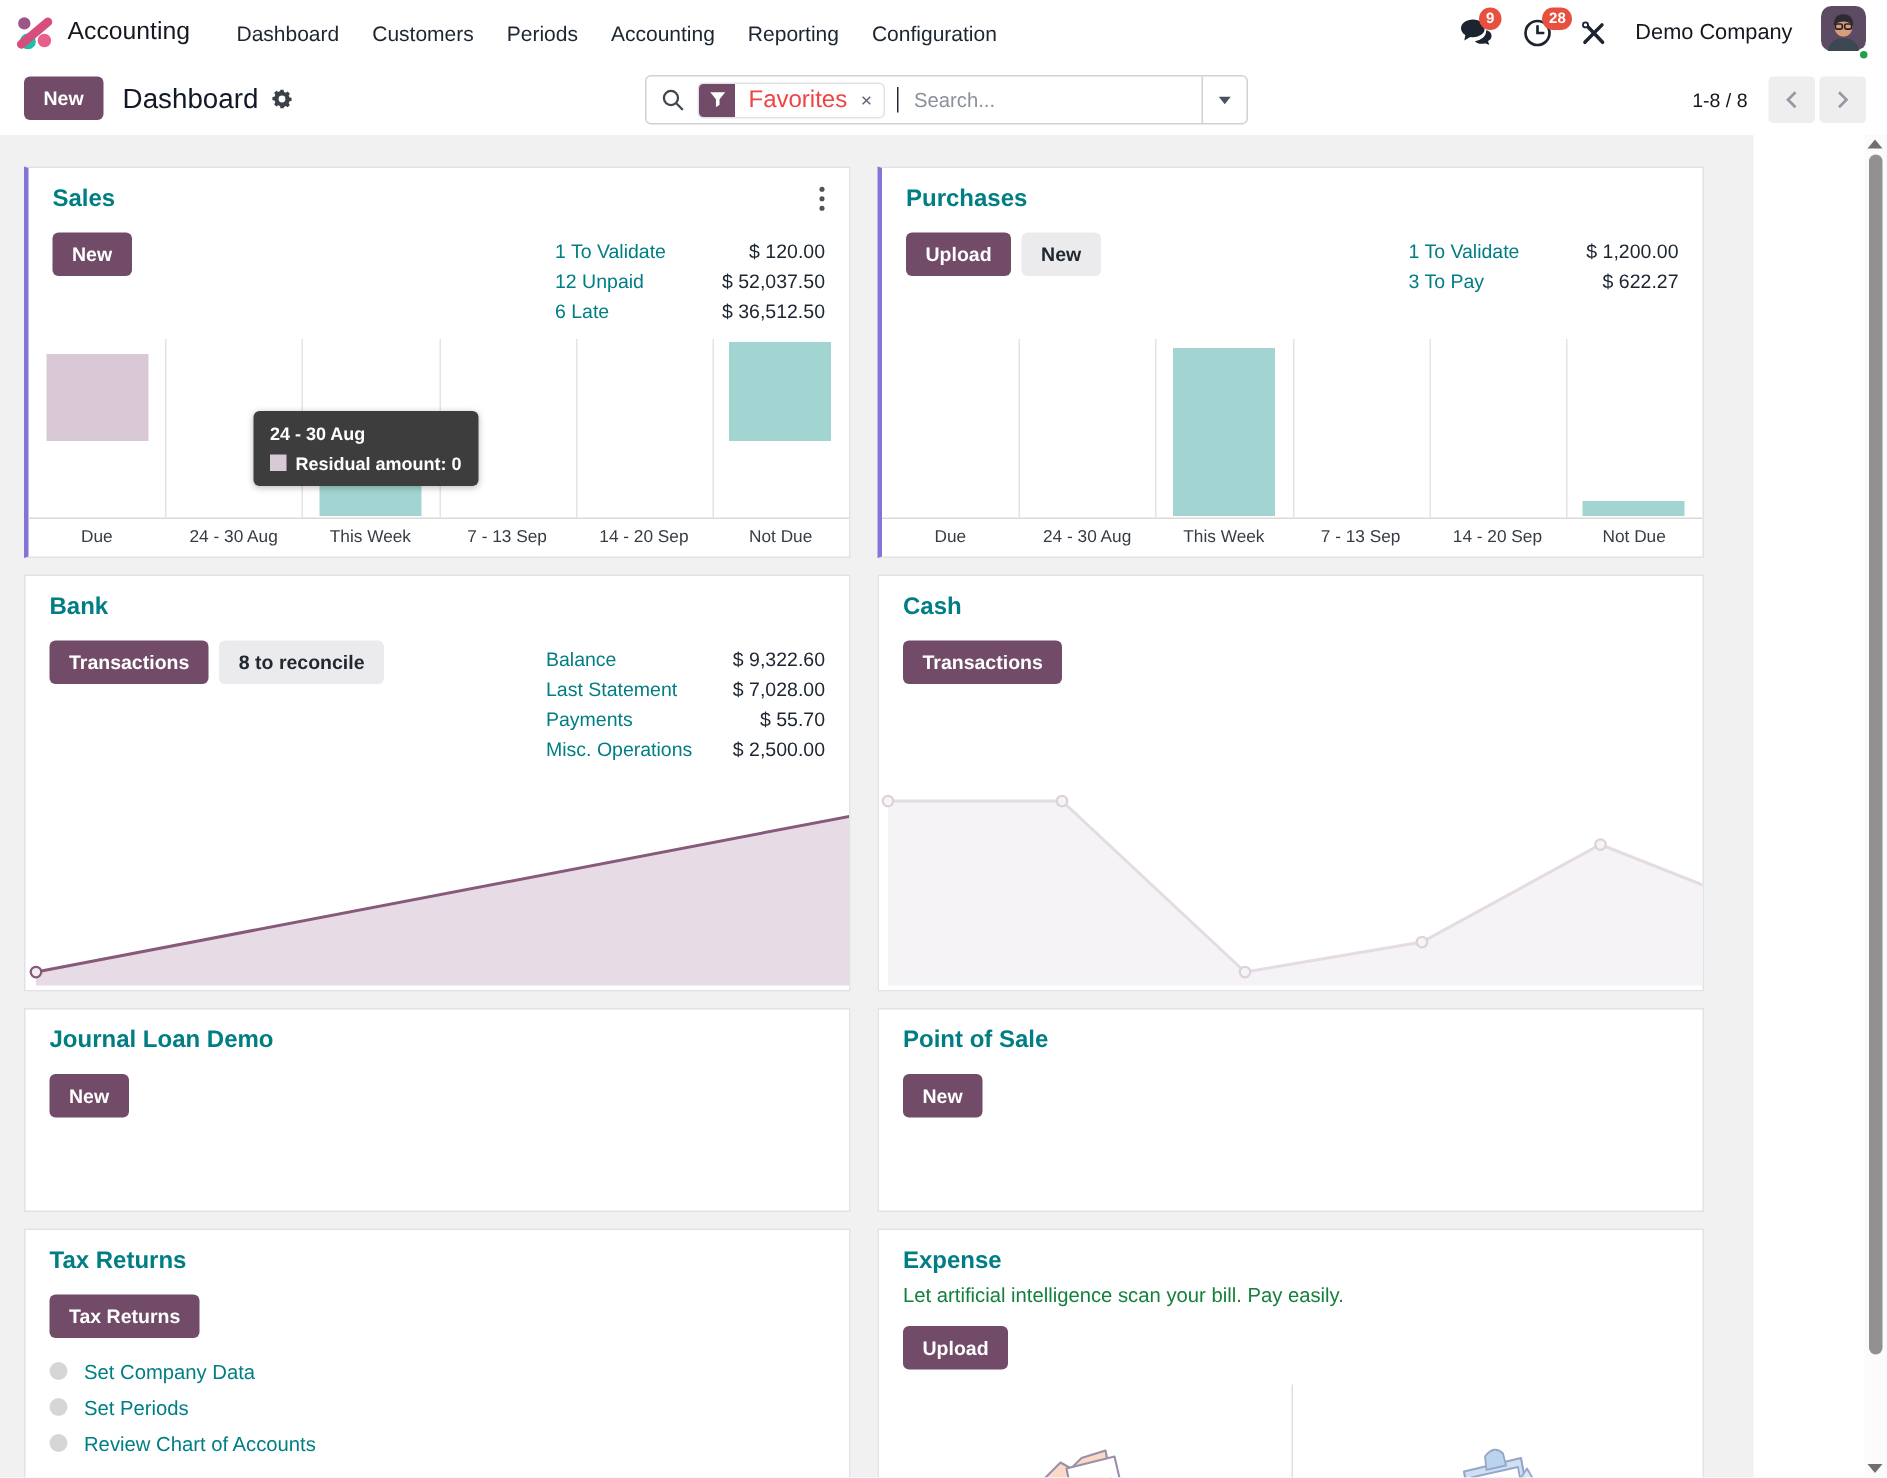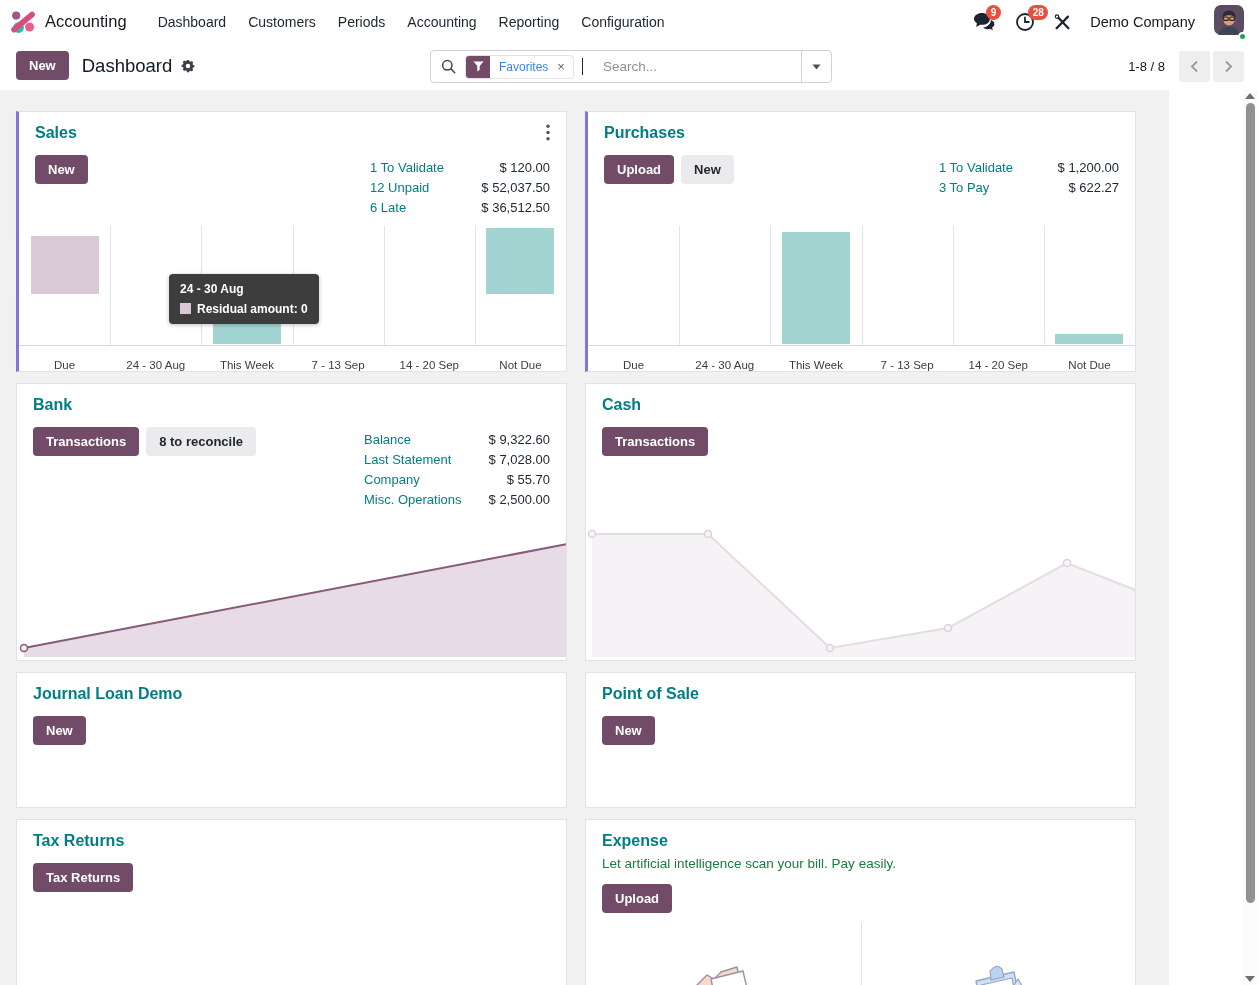--- a/index.html
+++ b/index.html
@@ -35,25 +35,25 @@
   .cp-title { font-size:18.5px; color:#111827; margin-left:13px; }
   .cp-gear { margin-left:9px; display:flex; cursor:pointer; }
 
   .searchbar { position:absolute; left:430px; top:7px; width:402px; height:33px;
                border:1px solid #d0d2d6; border-radius:4px; display:flex; align-items:center;
                background:#fff; }
   .search-ico { margin-left:10px; display:flex; }
   .facet { display:flex; align-items:center; border:1px solid #e2e2e8; border-radius:4px;
            margin-left:9px; height:24px; overflow:hidden; background:#fff; }
   .facet-ico { width:24px; height:24px; background:#714B67; display:flex; align-items:center; justify-content:center; }
-  .facet-label { font-size:12px; color:#3b82f6; padding:0 8px 0 9px; }
+  .facet-label { font-size:16px; color:#ef4444; padding:0 8px 0 9px; }
   .facet-x { padding:0 8px 0 1px; color:#5b6472; font-size:13px; cursor:pointer; line-height:1; }
   .caret-line { width:1px; height:17px; background:#20262e; margin-left:8px; }
   .search-input { flex:1; border:none; outline:none; font-size:13.5px; color:#333;
-                  font-family:inherit; margin-left:18px; min-width:10px; background:transparent; }
+                  font-family:inherit; margin-left:8px; min-width:10px; background:transparent; }
   .search-input::placeholder { color:#8b919c; }
   .search-caret-btn { width:30px; height:100%; border-left:1px solid #d0d2d6;
                       display:flex; align-items:center; justify-content:center; cursor:pointer; }
 
   .cp-right { position:absolute; right:14px; top:8px; display:flex; align-items:center; }
   .pager-text { font-size:13px; color:#14181f; margin-right:11px; }
   .pager-btn { width:31px; height:31px; background:#eeeeee; border:none; border-radius:3px;
                margin-left:3px; display:flex; align-items:center; justify-content:center; cursor:pointer; }
 
   
@@ -69,21 +69,21 @@
   .btn-row { margin-top:13px; display:flex; gap:7px; }
   .stats { position:absolute; right:16px; top:46px; width:180px; font-size:13px; }
   .stat-row { display:flex; justify-content:space-between; line-height:20px;align-items:flex-end; }
   .stat-label { color:#017E84; cursor:pointer; }
   .stat-value { color:#1c2530; }
 
   .bar-chart { position:absolute; left:0; right:0; bottom:25px; height:120px;
                border-bottom:1px solid #d9d9d9; }
   .gridline { position:absolute; top:0; bottom:0; width:1px; background:#e4e4e4; }
   .bar { position:absolute; }
-  .axis { position:absolute; left:0; right:0; bottom:0; height:25px; display:flex;align-items:flex-end; }
+  .axis { position:absolute; left:0; right:0; bottom:0; height:25px; display:flex; }
   .axis span { flex:1; text-align:center; font-size:11.5px; color:#363c44; padding-top:6px; }
 
   .line-chart { position:absolute; left:0; right:0; bottom:0; height:140px; }
 
   .tooltip { position:absolute; left:150px; top:48px; background:#3d3d3d; border-radius:4px;
              padding:8px 11px; color:#fff; font-size:12px; font-weight:700; z-index:5;
              white-space:nowrap; box-shadow:0 1px 4px rgba(0,0,0,.25); }
   .tooltip-title { margin-bottom:6px; }
   .swatch { display:inline-block; width:11px; height:11px; background:#d9c9d7;
             margin-right:6px; vertical-align:-1px; }
@@ -319,21 +319,21 @@
       <div class="stats" style="width:186px;">
         <div class="stat-row">
           <span class="stat-label">Balance</span>
           <span class="stat-value">$ 9,322.60</span>
         </div>
         <div class="stat-row">
           <span class="stat-label">Last Statement</span>
           <span class="stat-value">$ 7,028.00</span>
         </div>
         <div class="stat-row">
-          <span class="stat-label">Company</span>
+          <span class="stat-label">Payments</span>
           <span class="stat-value">$ 55.70</span>
         </div>
         <div class="stat-row">
           <span class="stat-label">Misc. Operations</span>
           <span class="stat-value">$ 2,500.00</span>
         </div>
       </div>
       <div class="line-chart"><svg width="594" height="140">
             <polygon points="7,128 587,17 587,137 7,137" fill="#e7dce5"></polygon>
             <polyline points="7,128 587,17" fill="none" stroke="#875a7b" stroke-width="2"></polyline>
@@ -370,20 +370,34 @@
       <span class="card-title">Point of Sale</span>
       <div class="btn-row">
         <button class="btn btn-primary">New</button>
       </div>
     </div>
 
     <div class="card">
       <span class="card-title">Tax Returns</span>
       <div class="btn-row">
         <button class="btn btn-primary">Tax Returns</button>
+      </div>
+      <div class="bullet-list">
+        <div class="bullet-row">
+          <span class="bullet-dot"></span>
+          <span class="bullet-link">Set Company Data</span>
+        </div>
+        <div class="bullet-row">
+          <span class="bullet-dot"></span>
+          <span class="bullet-link">Set Periods</span>
+        </div>
+        <div class="bullet-row">
+          <span class="bullet-dot"></span>
+          <span class="bullet-link">Review Chart of Accounts</span>
+        </div>
       </div>
     </div>
 
     <div class="card">
       <span class="card-title">Expense</span>
       <div class="expense-sub">Let artificial intelligence scan your bill. Pay easily.</div>
       <div class="btn-row">
         <button class="btn btn-primary">Upload</button>
       </div>
       <div class="illus-wrap">

